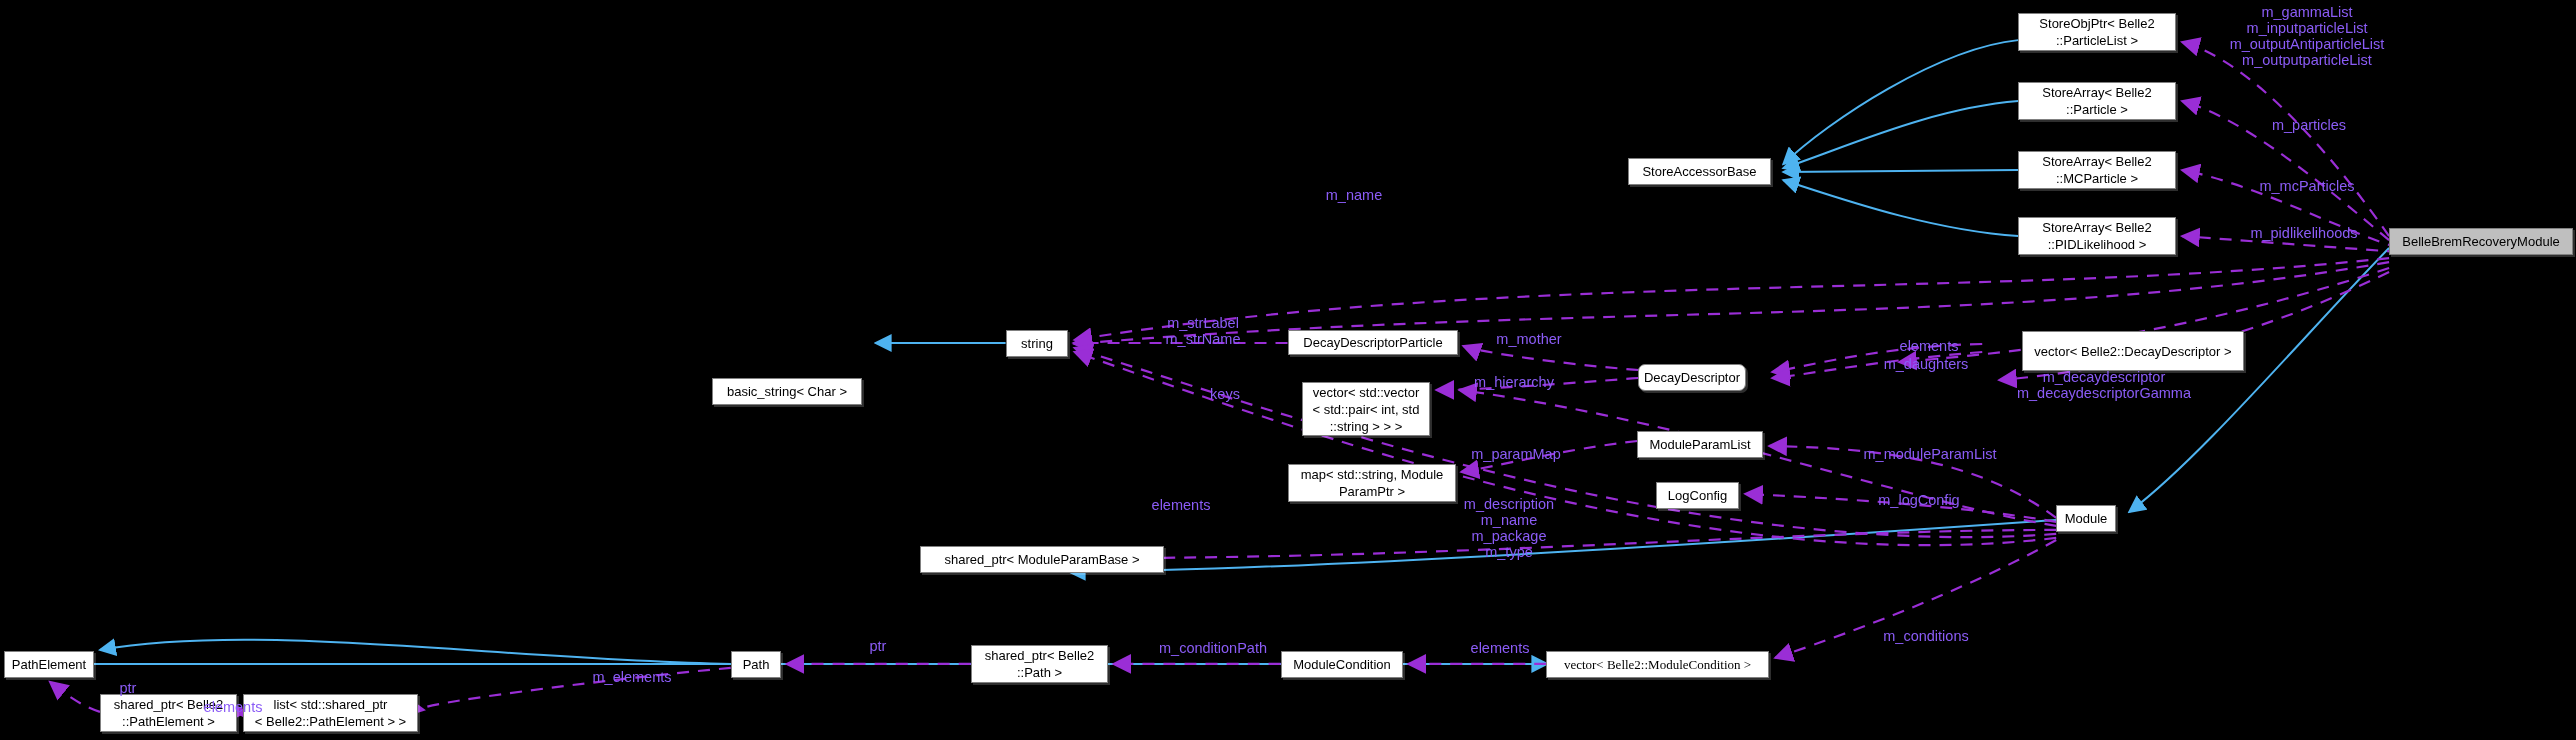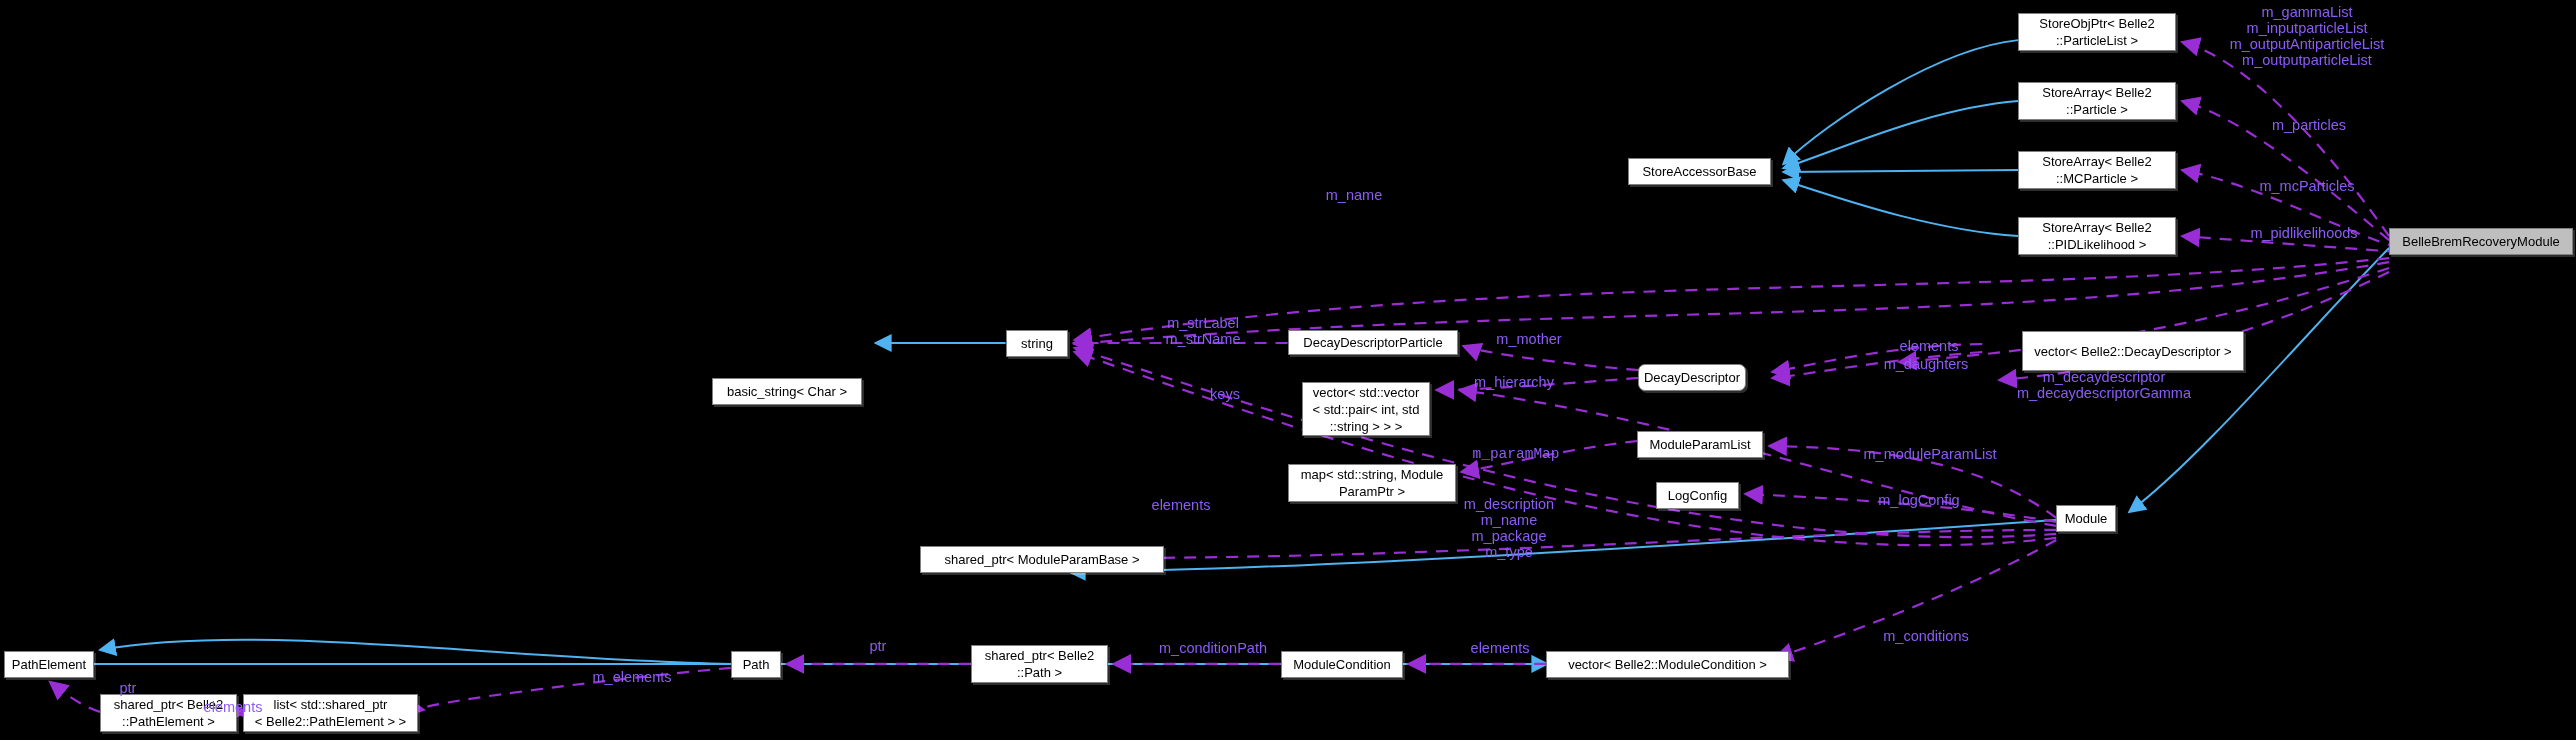--- a/index.html
+++ b/index.html
@@ -99,21 +99,21 @@
   <div class="node" style="left: 1288px; top: 464px; width: 168px; height: 38px;"><span>map&lt; std::string, Module
 ParamPtr &gt;</span></div>
   <div class="node" style="left: 1656px; top: 482px; width: 83px; height: 27px;"><span>LogConfig</span></div>
   <div class="node" style="left: 2056px; top: 505px; width: 60px; height: 27px;"><span>Module</span></div>
   <div class="node" style="left: 920px; top: 546px; width: 244px; height: 27px;"><span>shared_ptr&lt; ModuleParamBase &gt;</span></div>
   <div class="node" style="left: 4px; top: 651px; width: 90px; height: 27px;"><span>PathElement</span></div>
   <div class="node" style="left: 731px; top: 651px; width: 50px; height: 27px;"><span>Path</span></div>
   <div class="node" style="left: 971px; top: 645px; width: 137px; height: 38px;"><span>shared_ptr&lt; Belle2
 ::Path &gt;</span></div>
   <div class="node" style="left: 1281px; top: 651px; width: 122px; height: 27px;"><span>ModuleCondition</span></div>
-  <div class="node" style="left: 1546px; top: 651px; width: 243px; height: 27px;"><span>vector&lt; Belle2::ModuleCondition &gt;</span></div>
+  <div class="node" style="left: 1546px; top: 651px; width: 223px; height: 27px; font-family: Liberation Serif, serif;"><span>vector&lt; Belle2::ModuleCondition &gt;</span></div>
   <div class="node" style="left: 100px; top: 694px; width: 137px; height: 38px;"><span>shared_ptr&lt; Belle2
 ::PathElement &gt;</span></div>
   <div class="node" style="left: 243px; top: 694px; width: 175px; height: 38px;"><span>list&lt; std::shared_ptr
 &lt; Belle2::PathElement &gt; &gt;</span></div>
 
   <div class="edge-label" style="left: 2177px; top: 4px; width: 260px;">m_gammaList
 m_inputparticleList
 m_outputAntiparticleList
 m_outputparticleList</div>
   <div class="edge-label" style="left: 2249px; top: 117px; width: 120px;">m_particles</div>
@@ -122,21 +122,21 @@
   <div class="edge-label" style="left: 1299px; top: 187px; width: 110px;">m_name</div>
   <div class="edge-label" style="left: 1148px; top: 315px; width: 110px;">m_strLabel
 m_strName</div>
   <div class="edge-label" style="left: 1479px; top: 331px; width: 100px;">m_mother</div>
   <div class="edge-label" style="left: 1879px; top: 338px; width: 100px;">elements</div>
   <div class="edge-label" style="left: 1861px; top: 356px; width: 130px;">m_daughters</div>
   <div class="edge-label" style="left: 1454px; top: 374px; width: 120px;">m_hierarchy</div>
   <div class="edge-label" style="left: 1979px; top: 369px; width: 250px;">m_decaydescriptor
 m_decaydescriptorGamma</div>
   <div class="edge-label" style="left: 1195px; top: 386px; width: 60px;">keys</div>
-  <div class="edge-label" style="left: 1451px; top: 446px; width: 130px; font-family: Liberation Mono, monospace;">m_paramMap</div>
+  <div class="edge-label" style="left: 1451px; top: 446px; width: 130px;">m_paramMap</div>
   <div class="edge-label" style="left: 1835px; top: 446px; width: 190px;">m_moduleParamList</div>
   <div class="edge-label" style="left: 1444px; top: 496px; width: 130px;">m_description
 m_name
 m_package
 m_type</div>
   <div class="edge-label" style="left: 1859px; top: 492px; width: 120px;">m_logConfig</div>
   <div class="edge-label" style="left: 1131px; top: 497px; width: 100px;">elements</div>
   <div class="edge-label" style="left: 1861px; top: 628px; width: 130px;">m_conditions</div>
   <div class="edge-label" style="left: 1450px; top: 640px; width: 100px;">elements</div>
   <div class="edge-label" style="left: 1133px; top: 640px; width: 160px;">m_conditionPath</div>

